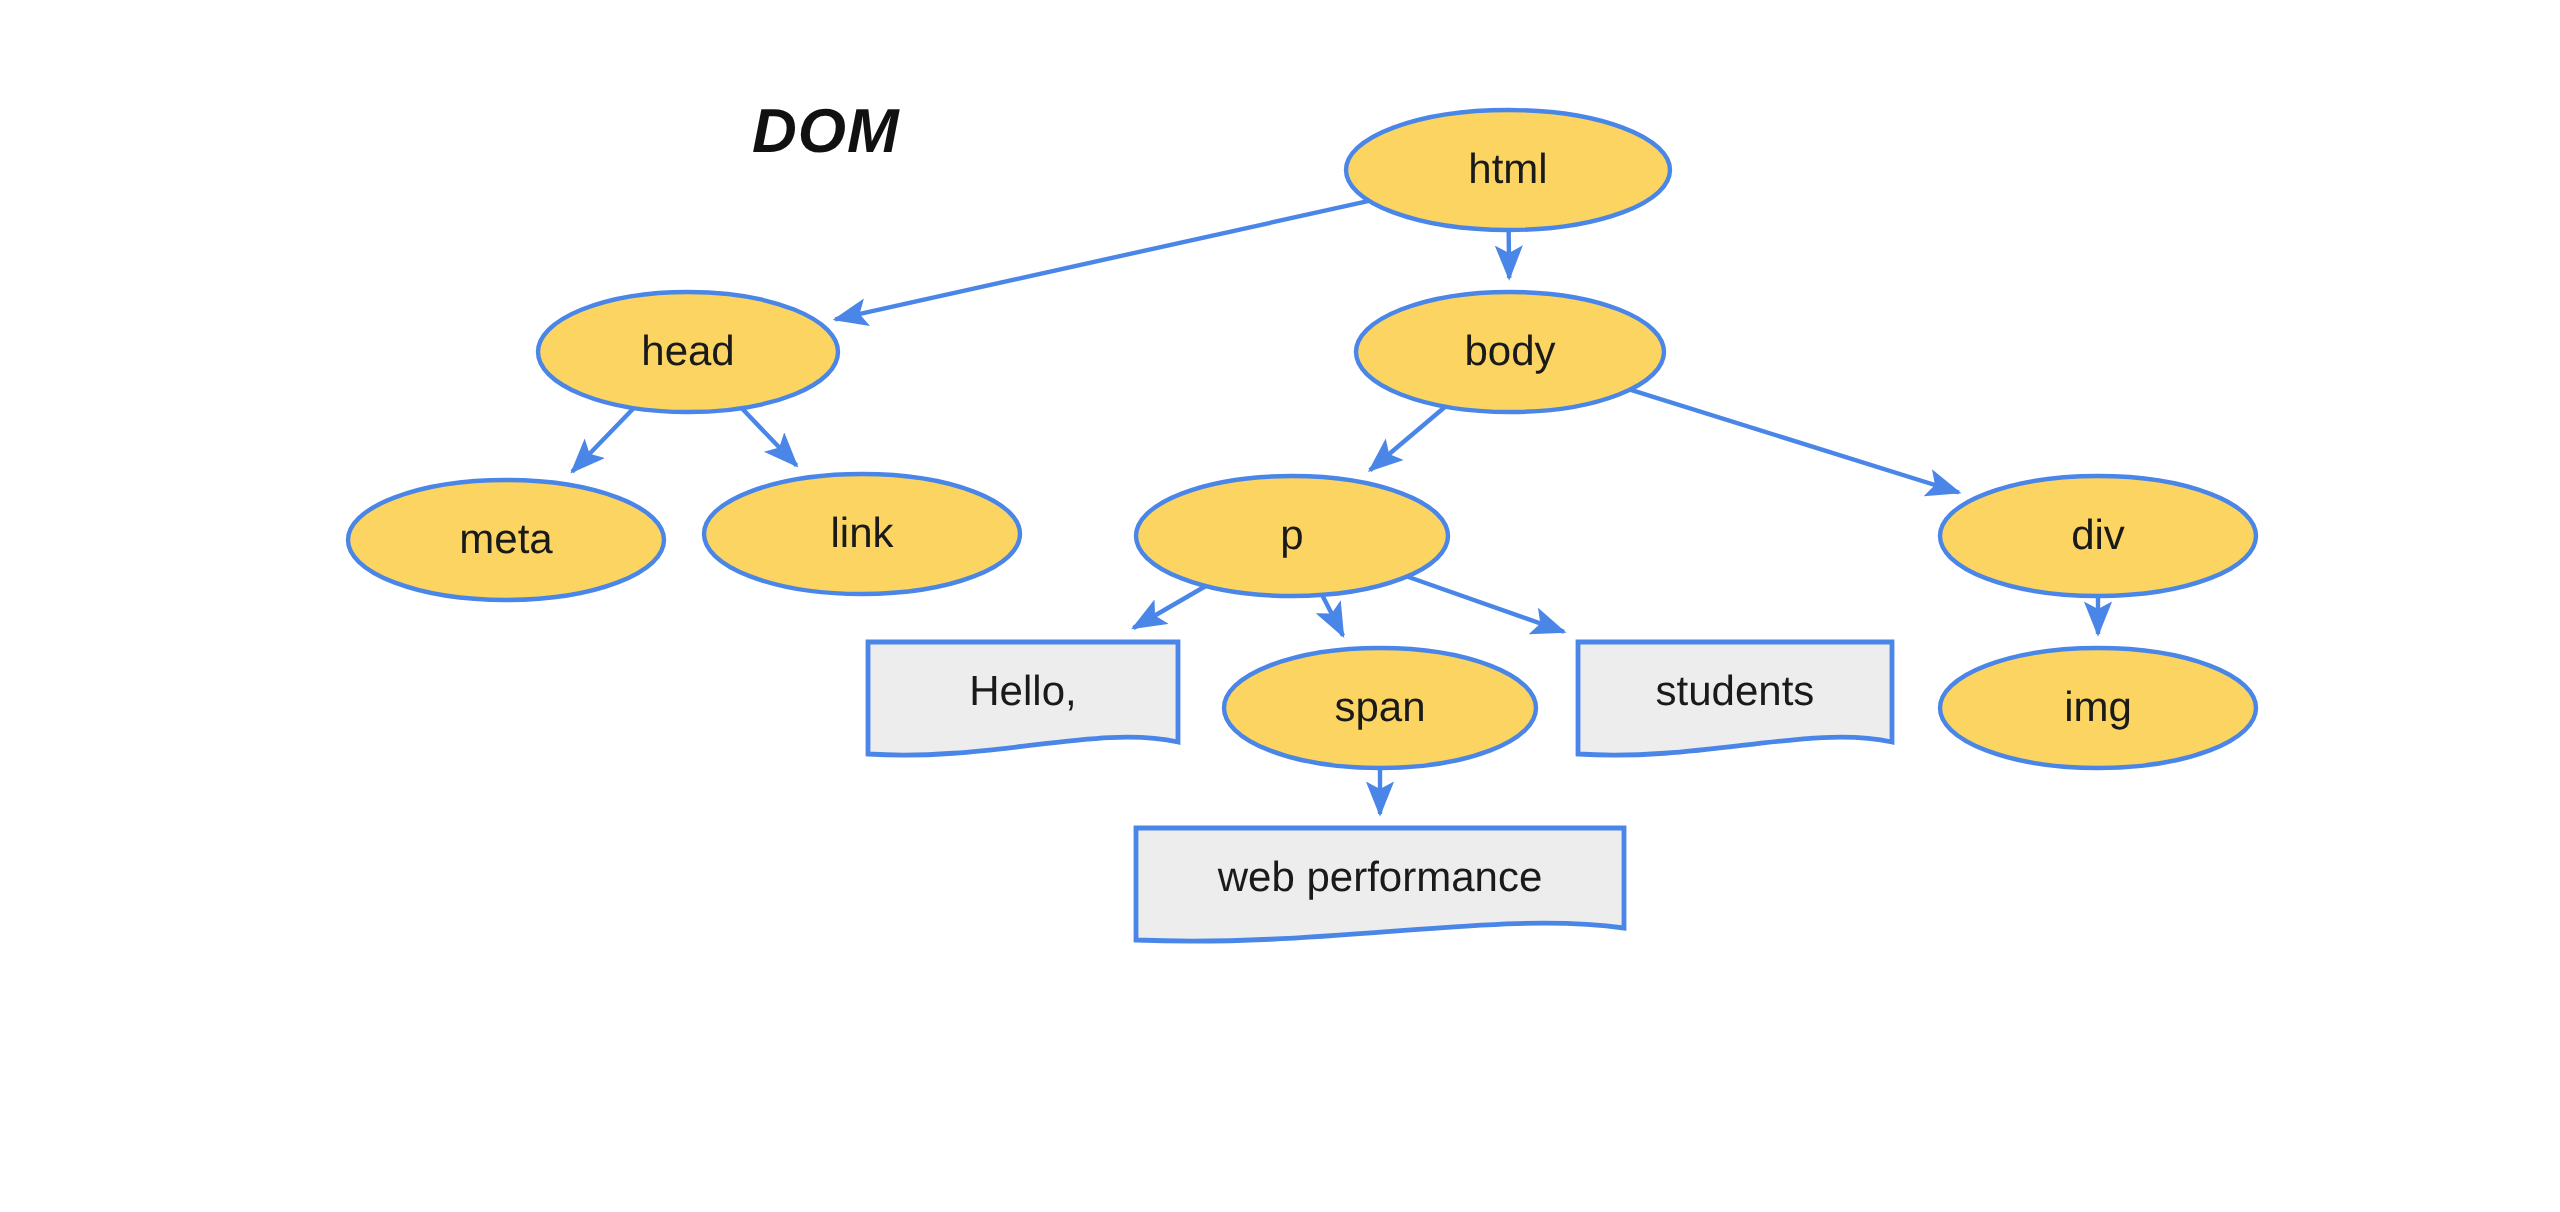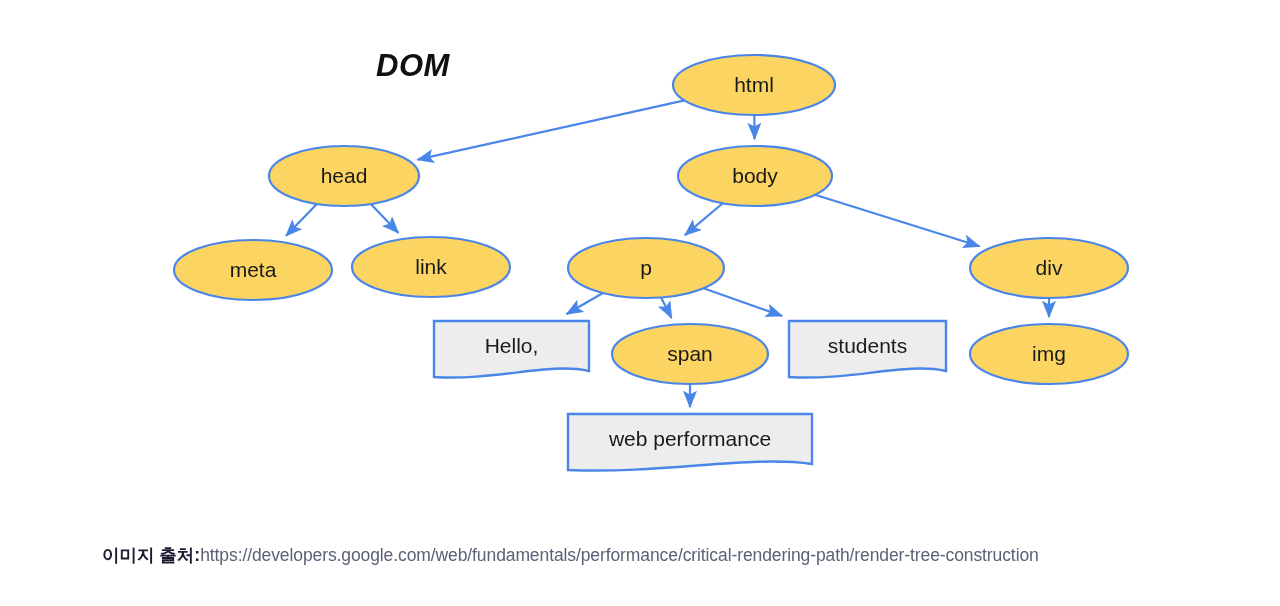--- a/index.html
+++ b/index.html
@@ -145,17 +145,14 @@
           <path d="M757,321 L914,321 L914,371 C873.18,362 819.8,381 757,377 Z" fill="#ededed" stroke="#4a86e8" stroke-width="2.4" stroke-linejoin="miter"></path>
           <text x="835.5" y="347" font-size="21" class="node-label">students</text>
         </g>
         <g>
           <path d="M536,414 L780,414 L780,464 C716.56,455 633.6,474 536,470 Z" fill="#ededed" stroke="#4a86e8" stroke-width="2.4" stroke-linejoin="miter"></path>
           <text x="658" y="440" font-size="21" class="node-label">web performance</text>
         </g>
       </g>
   </svg>
 
-  <div class="credit">
-    <span class="credit-label">이미지 출처:</span><span class="credit-url">https://developers.google.com/web/fundamentals/performance/critical-rendering-path/render-tree-construction</span>
-  </div>
 
 </div>
 
 </body></html>

